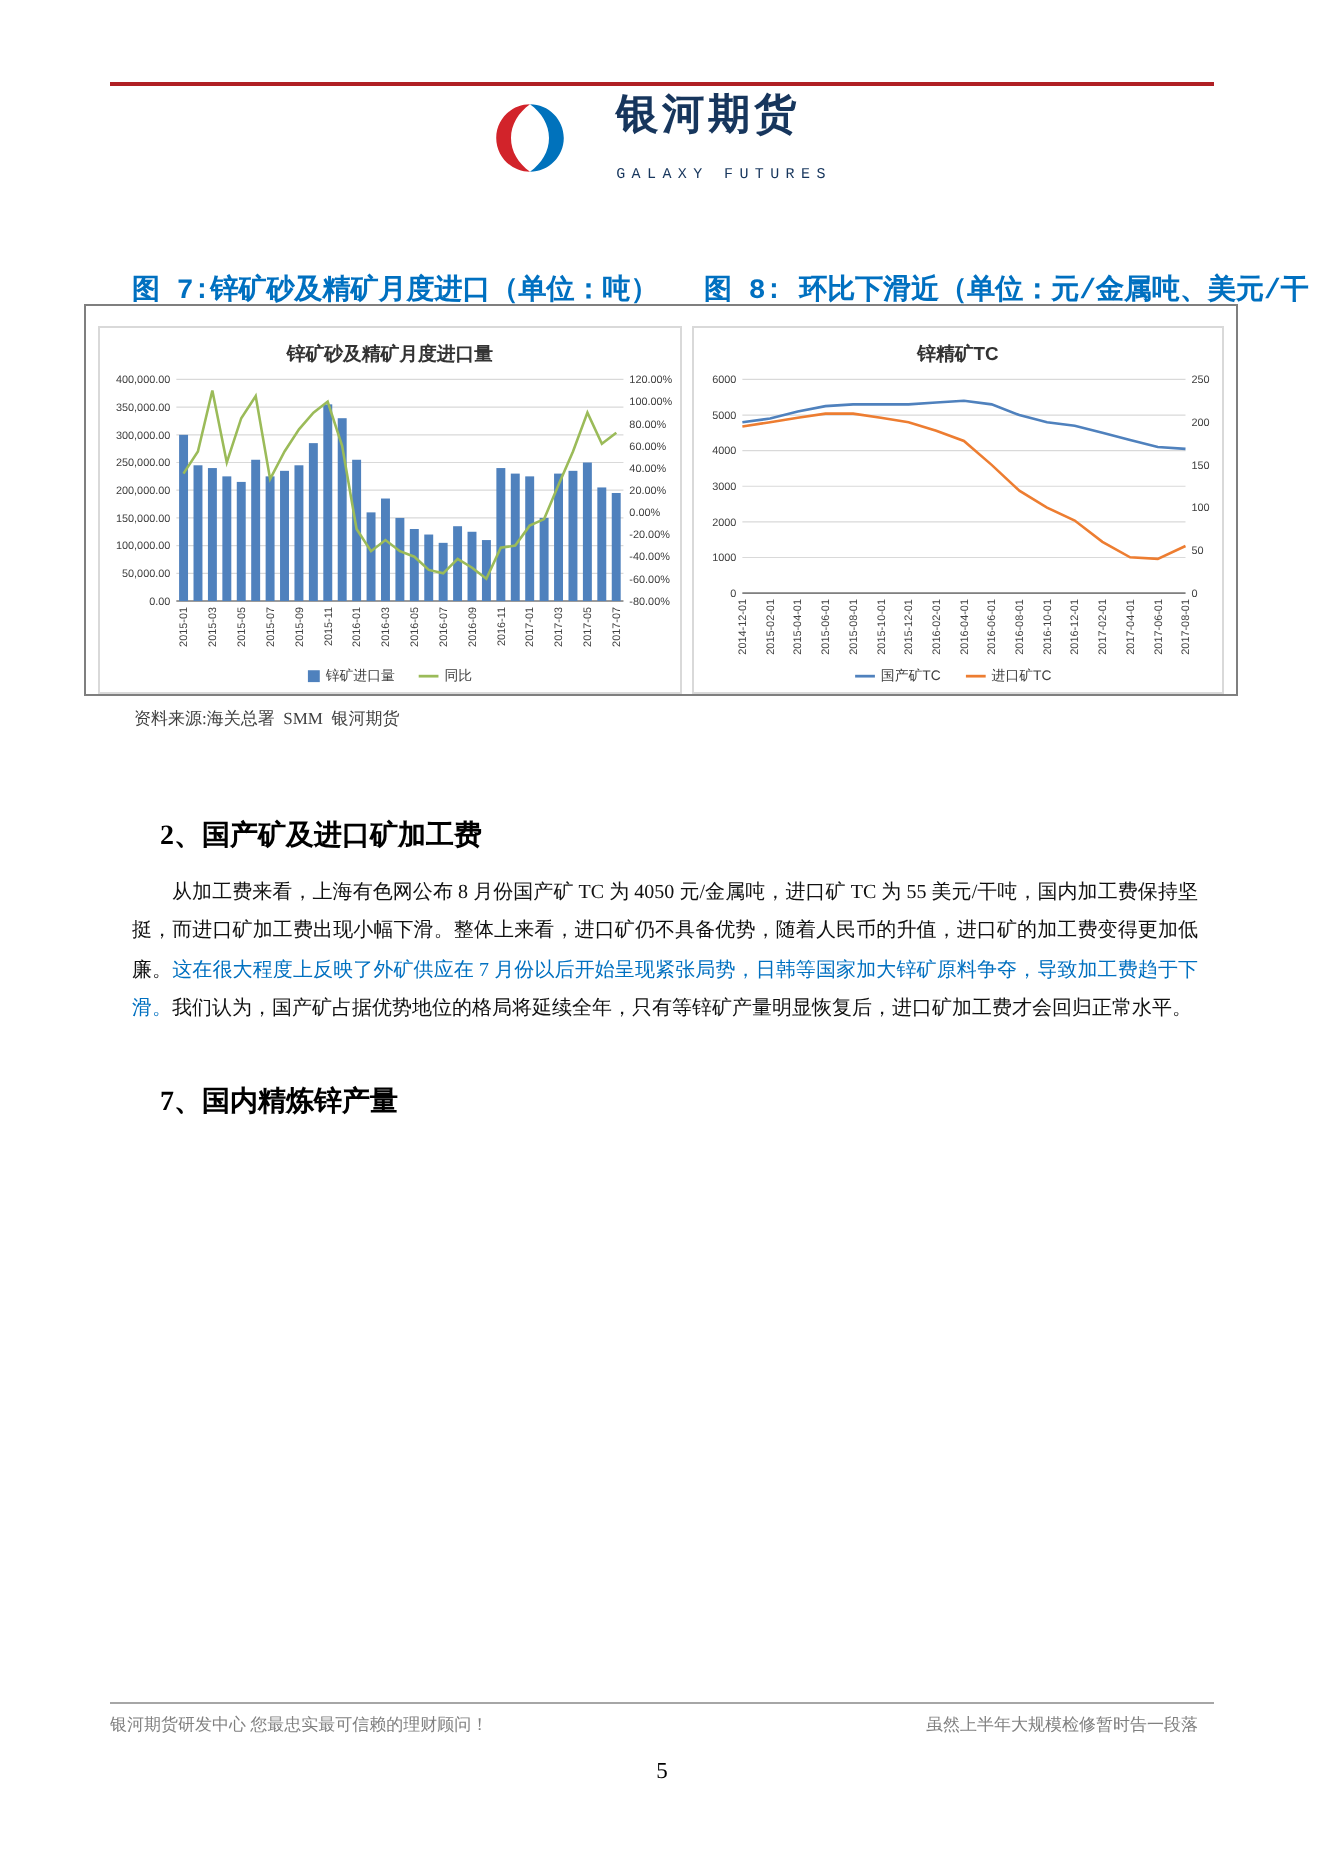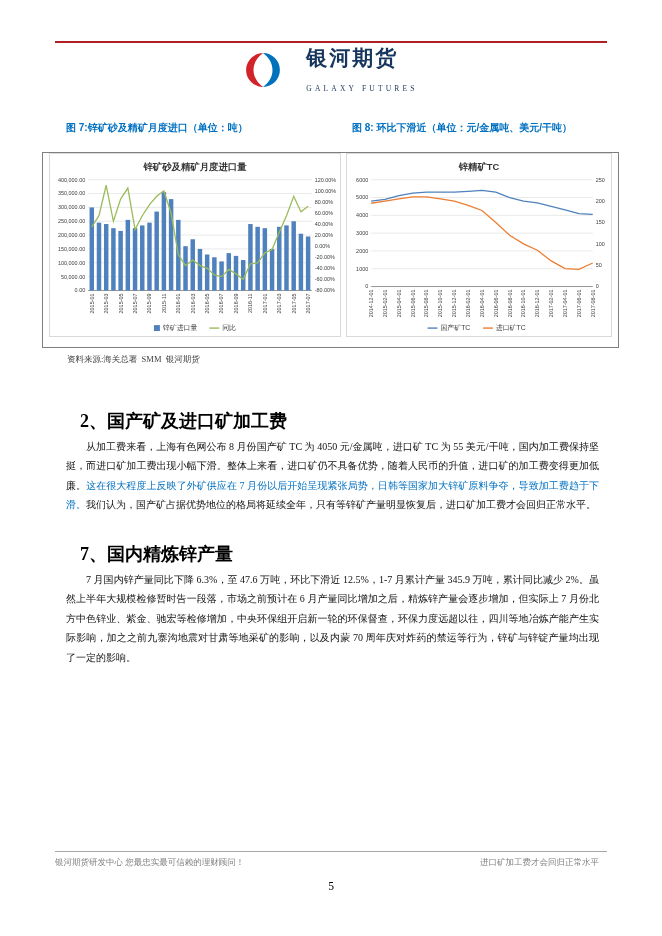--- a/index.html
+++ b/index.html
@@ -3,29 +3,29 @@
 <meta charset="utf-8">
 <style>
   *{margin:0;padding:0;box-sizing:border-box}
   html,body{background:#fff}
   body{width:662px;height:936px;position:relative;font-family:"Liberation Serif","DejaVu Serif",serif;color:#111}
   .page{position:absolute;inset:0;overflow:hidden;background:#fff}
   .top-rule{position:absolute;left:55px;width:552px;top:41px;height:2px;background:#b01f24}
   .logo{position:absolute;top:46px;left:0;width:100%;display:flex;justify-content:center;align-items:center;gap:24px}
   .logo-mark{width:38px;height:38px}
   .brand-cn{font-size:21px;font-weight:bold;color:#17365d;letter-spacing:2px;font-family:"Liberation Sans",sans-serif;line-height:24px}
-  .brand-en{font-size:7.5px;color:#17365d;letter-spacing:3.2px;font-family:Liberation Serif, serif;margin-top:14px}
-  .caption{position:absolute;top:121px;font-size:10px;font-weight:bold;color:#0070c0;font-family:Liberation Sans, sans-serif}
+  .brand-en{font-size:7.5px;color:#17365d;letter-spacing:3.2px;font-family:Liberation Mono, monospace;margin-top:14px}
+  .caption{position:absolute;top:136px;font-size:14px;font-weight:bold;color:#0070c0;font-family:Liberation Mono, monospace}
   .cap7{left:66px}
   .cap8{left:352px}
-  .figure-box{position:absolute;left:42px;top:152px;width:577px;height:196px;border:1px solid #7f7f7f;display:flex;align-items:flex-start;justify-content:space-evenly;background:#fff}
+  .figure-box{position:absolute;left:42px;top:152px;width:577px;height:196px;border:1px solid #7f7f7f;display:flex;align-items:flex-end;justify-content:space-evenly;background:#fff}
   .chart{background:#fff;border:1px solid #d9d9d9}
   .chart text{font-family:"Liberation Sans","DejaVu Sans",sans-serif}
   .source{position:absolute;left:67px;top:354px;font-size:8.5px;color:#404040;white-space:pre}
-  .sec-h{position:absolute;left:80px;font-size:18px;font-weight:bold;color:#000}
+  .sec-h{position:absolute;left:80px;font-size:14px;font-weight:bold;color:#000}
   .h2a{top:409px}
   .h3a{top:542px}
   .para{position:absolute;left:66px;width:533px;font-size:10px;line-height:19.4px;text-align:justify;text-indent:2em;color:#111}
   .p1{top:437px}
   .p2{top:570px}
   .blue{color:#0070c0}
   .footer-rule{position:absolute;left:55px;width:552px;top:851px;height:1px;background:#a6a6a6}
   .footer-left{position:absolute;left:55px;top:857px;font-size:8.5px;color:#808080}
   .footer-right{position:absolute;right:63px;top:857px;font-size:8.5px;color:#808080}
   .page-num{position:absolute;left:0;width:100%;top:880px;text-align:center;font-size:11.5px;color:#000}
@@ -185,20 +185,19 @@
         <text x="150" y="178" font-size="7" fill="#404040">进口矿TC</text>
       </svg>
   </div>
 
   <div class="source">资料来源:海关总署  SMM  银河期货</div>
 
   <h2 class="sec-h h2a">2、国产矿及进口矿加工费</h2>
   <p class="para p1"><span>从加工费来看，上海有色网公布 8 月份国产矿 TC 为 4050 元/金属吨，进口矿 TC 为 55 美元/干吨，国内加工费保持坚挺，而进口矿加工费出现小幅下滑。整体上来看，进口矿仍不具备优势，随着人民币的升值，进口矿的加工费变得更加低廉。</span><span class="blue">这在很大程度上反映了外矿供应在 7 月份以后开始呈现紧张局势，日韩等国家加大锌矿原料争夺，导致加工费趋于下滑。</span><span>我们认为，国产矿占据优势地位的格局将延续全年，只有等锌矿产量明显恢复后，进口矿加工费才会回归正常水平。</span></p>
 
   <h2 class="sec-h h3a">7、国内精炼锌产量</h2>
-  <p class="para p2">7 月国内锌产量同比下降 6.3%，至 47.6 万吨，环比下滑近 12.5%，1-7 月累计产量 345.9 万吨，累计同比减少 2%。虽然上半年大规模检修暂时告一段落，市场之前预计在 6 月产量同比增加之后，精炼锌产量会逐步增加，但实际上 7 月份北方中色锌业、紫金、驰宏等检修增加，中央环保组开启新一轮的环保督查，环保力度远超以往，四川等地冶炼产能产生实际影响，加之之前九寨沟地震对甘肃等地采矿的影响，以及内蒙 70 周年庆对炸药的禁运等行为，锌矿与锌锭产量均出现了一定的影响。</p>
 
   <div class="footer-rule"></div>
   <div class="footer-left">银河期货研发中心 您最忠实最可信赖的理财顾问！</div>
-  <div class="footer-right">进口矿加工费才会回归正常水平</div>
+  <div class="footer-right">虽然上半年大规模检修暂时告一段落</div>
   <div class="page-num">5</div>
 
 </div>
 
 </body></html>

